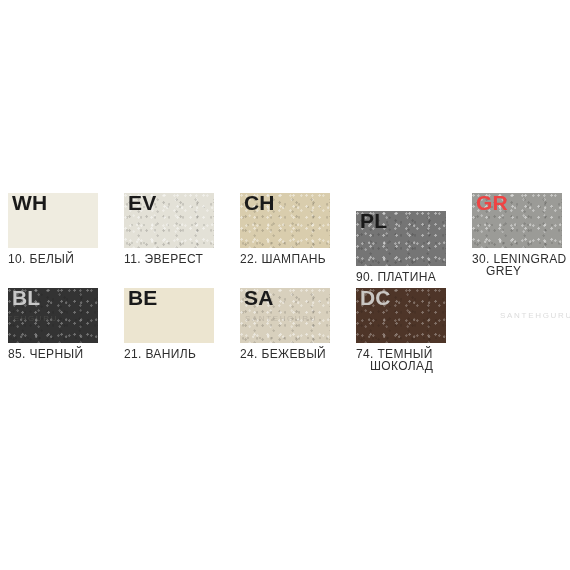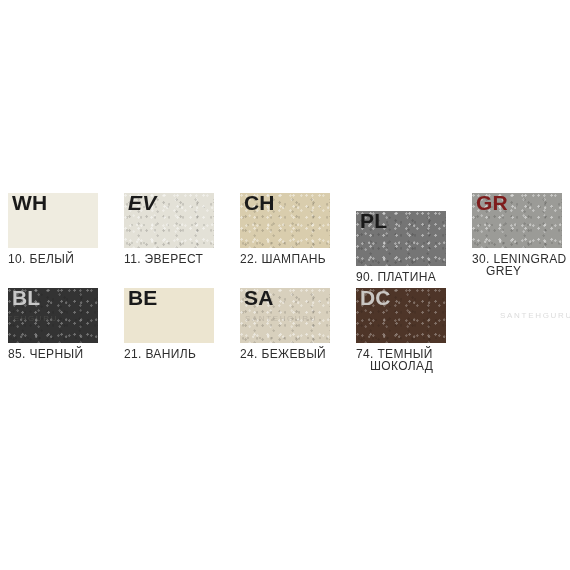--- a/index.html
+++ b/index.html
@@ -134,42 +134,42 @@
       <div class="swatch-cell" style="left: 0px;">
         <div class="swatch-chip">
           <div class="chip-surface speckle-none" style="background: rgb(239, 236, 224);"></div>
           <div class="chip-code" style="color: rgb(26, 26, 26);">WH</div>
         </div>
         <div class="swatch-label"><span>10. БЕЛЫЙ</span></div>
       </div>
       <div class="swatch-cell" style="left: 116px;">
         <div class="swatch-chip">
           <div class="chip-surface speckle-light" style="background: rgb(227, 225, 215);"></div>
-          <div class="chip-code" style="color: rgb(26, 26, 26); font-style: italic;">EV</div>
+          <div class="chip-code" style="color: rgb(26, 26, 26);">EV</div>
         </div>
         <div class="swatch-label"><span>11. ЭВЕРЕСТ</span></div>
       </div>
       <div class="swatch-cell" style="left: 232px;">
         <div class="swatch-chip">
           <div class="chip-surface speckle-light" style="background: rgb(217, 205, 173);"></div>
           <div class="chip-code" style="color: rgb(26, 26, 26);">CH</div>
         </div>
         <div class="swatch-label"><span>22. ШАМПАНЬ</span></div>
       </div>
       <div class="swatch-cell" style="left: 348px; margin-top: 18px;">
         <div class="swatch-chip">
           <div class="chip-surface speckle-med" style="background: rgb(117, 117, 117);"></div>
           <div class="chip-code" style="color: rgb(26, 26, 26);">PL</div>
         </div>
         <div class="swatch-label"><span>90. ПЛАТИНА</span></div>
       </div>
       <div class="swatch-cell" style="left: 464px;">
         <div class="swatch-chip">
           <div class="chip-surface speckle-med" style="background: rgb(155, 155, 151);"></div>
-          <div class="chip-code" style="color: #7f1d1d; text-align: center;">GR</div>
+          <div class="chip-code" style="color: #ef4444; text-align: center;">GR</div>
         </div>
         <div class="swatch-label"><span>30. LENINGRAD</span><span class="label-line-2">GREY</span></div>
       </div>
     </div>
   <div class="swatch-row" id="row-2">
       <div class="swatch-cell" style="left: 0px;">
         <div class="swatch-chip">
           <div class="chip-surface speckle-dark" style="background: rgb(51, 51, 51);"></div>
           <div class="chip-watermark" style="left: -22px; top: 26px; color: rgb(92, 92, 88);">SANTEHGURU</div>
           <div class="chip-code" style="color: rgb(200, 200, 200);">BL</div>

